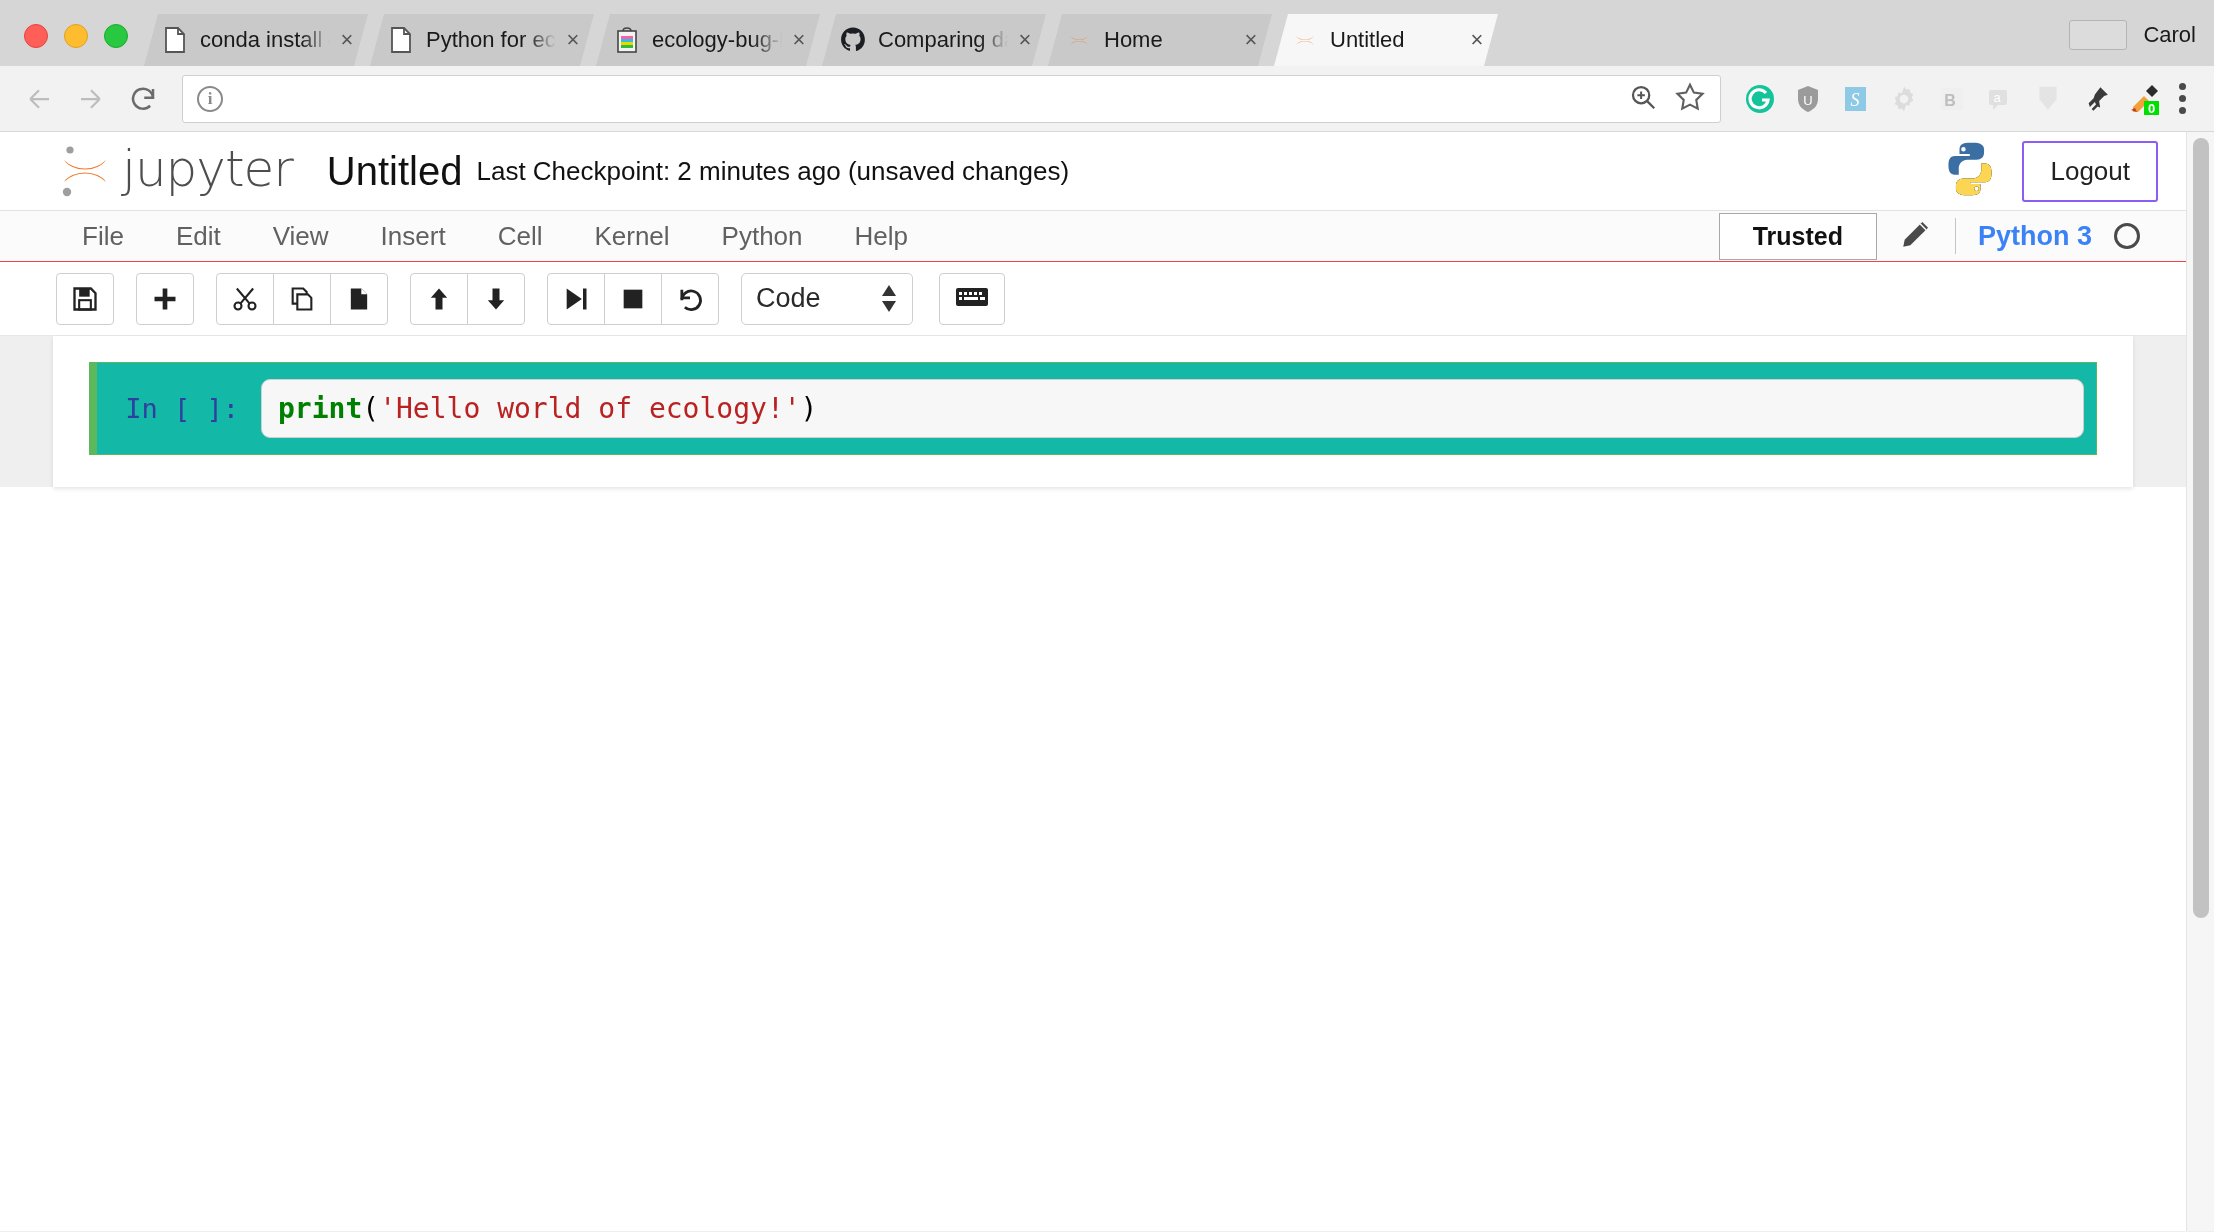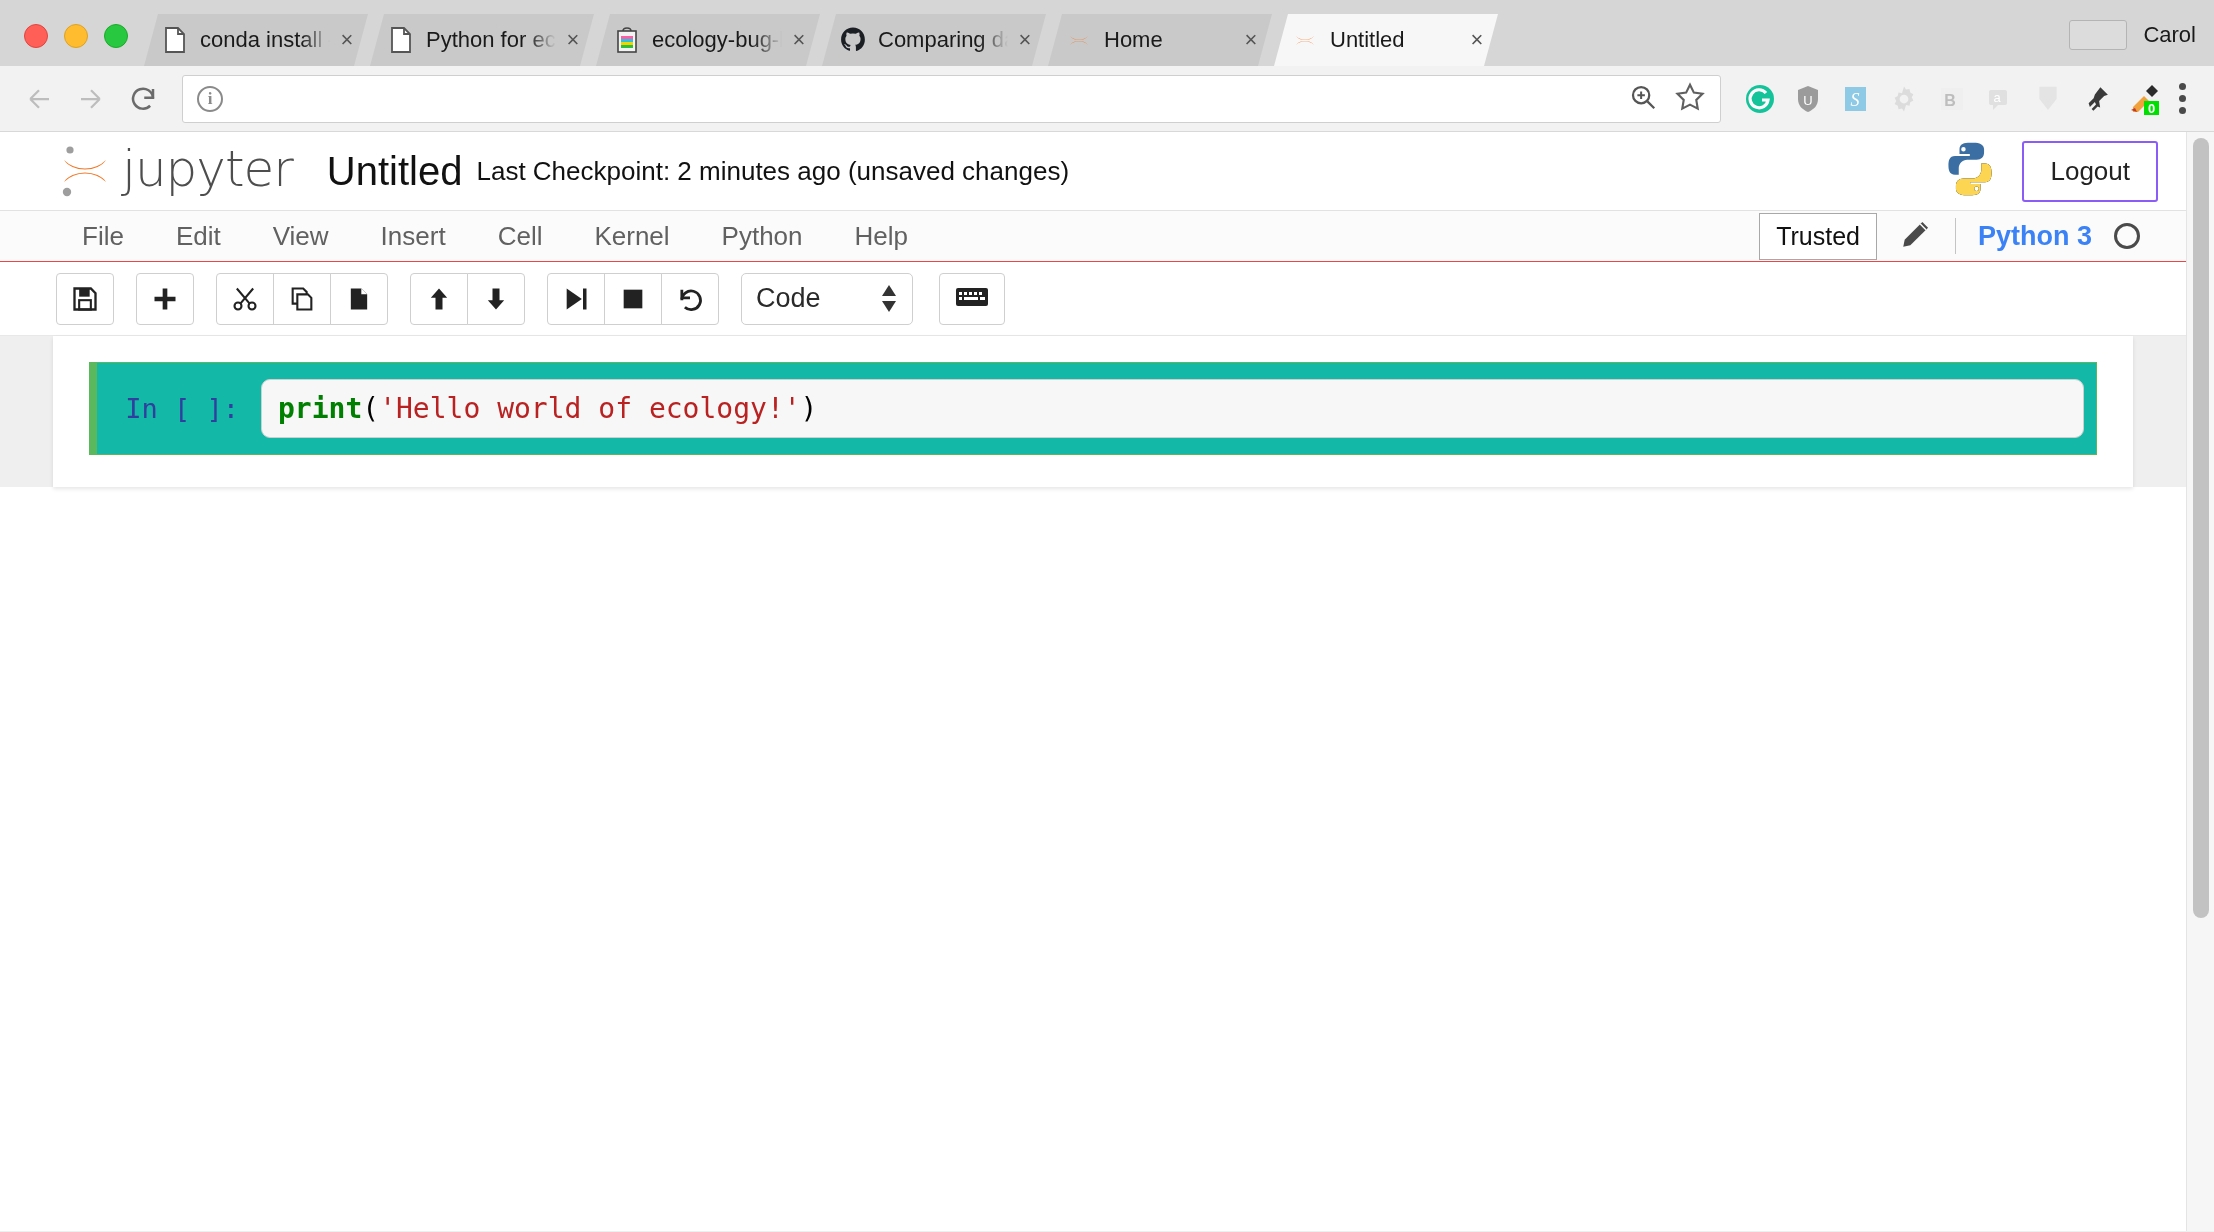--- a/index.html
+++ b/index.html
@@ -177,21 +177,21 @@
     border-top: 1px solid #e2e2e2;
     border-bottom: 1px solid #ef4444;
     display: flex; align-items: center;
     padding: 0 22px 0 56px;
     background: #fbfbfb;
   }
   .menu-item { font-size: 26px; color: #616161; padding: 10px 26px; }
   .menubar-right { margin-left: auto; display: flex; align-items: center; gap: 22px; padding-right: 24px; }
   .trusted {
     border: 1px solid #a8a8a8; background: #fff;
-    font-size: 25px; color: #111; padding: 8px 16px;
+    font-size: 25px; color: #111; padding: 8px 33px; font-weight: bold;
   }
   .kernel-sep { width: 1px; height: 36px; background: #c4c4c4; }
   .kernel-name { font-size: 27px; color: #3b82f6; font-weight: bold; }
   .kernel-idle { width: 26px; height: 26px; border: 3px solid #4a4a4a; border-radius: 50%; }
 
   .toolbar {
     height: 74px;
     display: flex; align-items: center;
     padding: 0 22px 0 56px;
     background: #ffffff;

